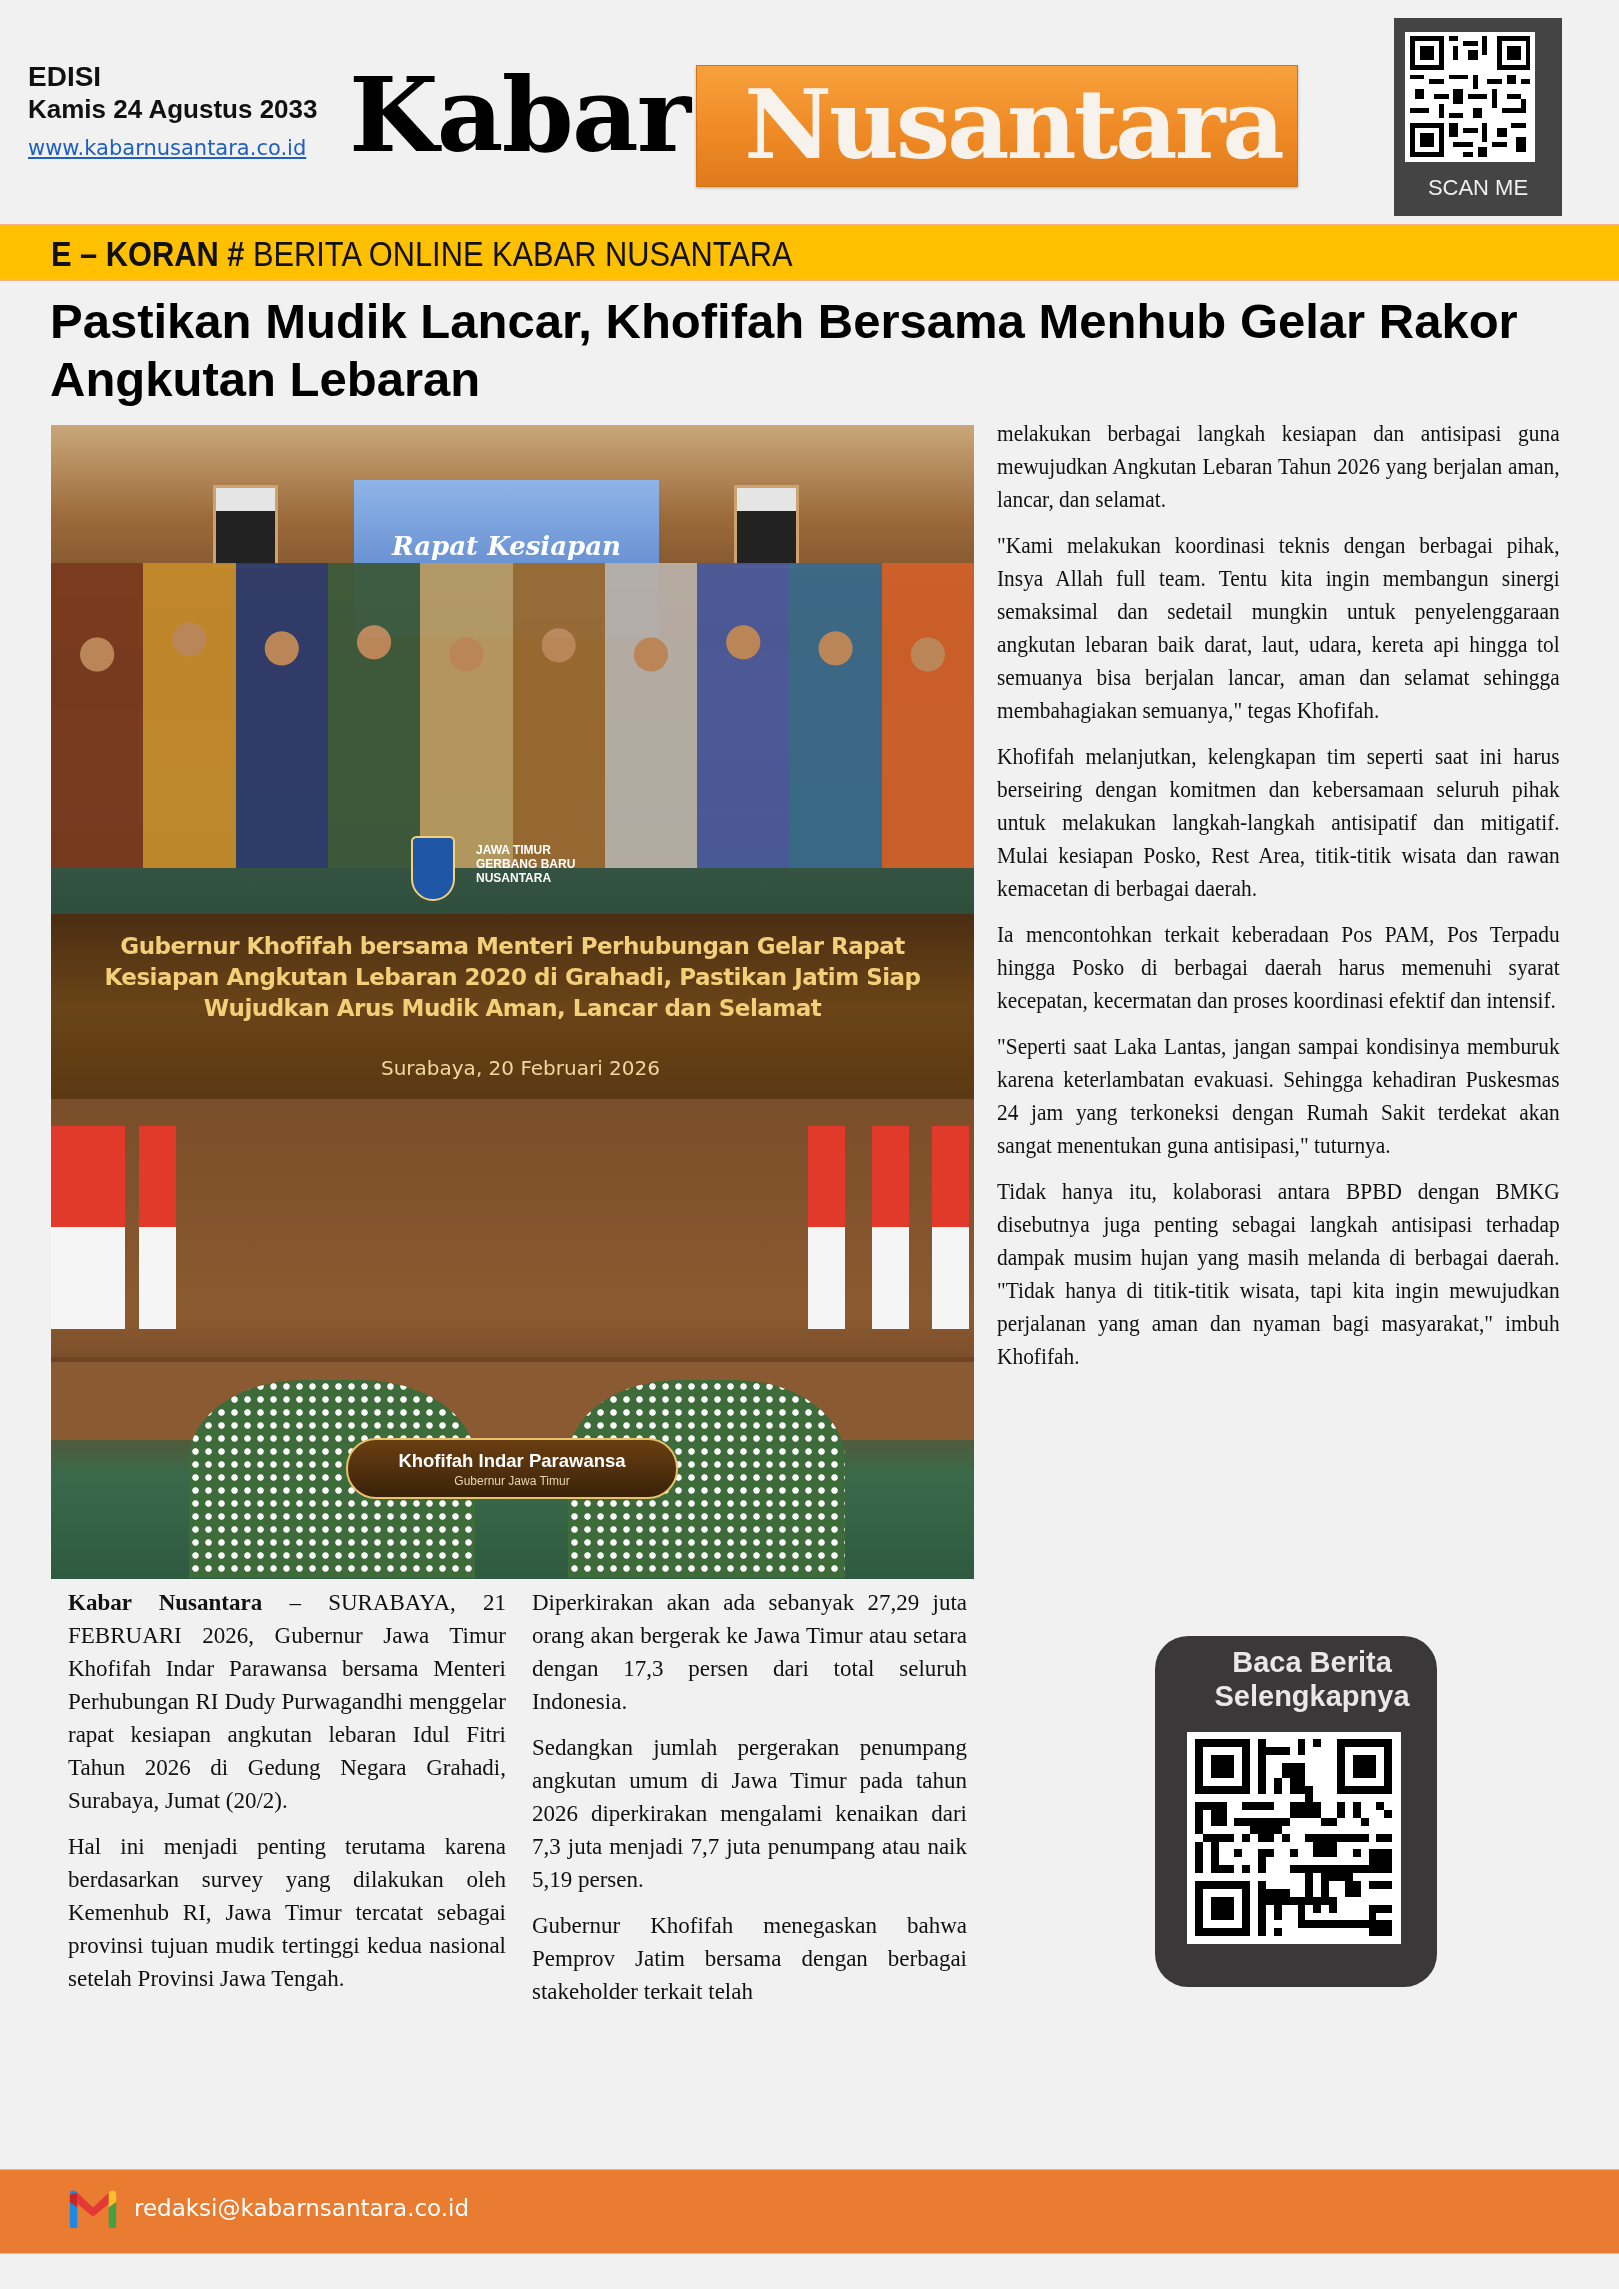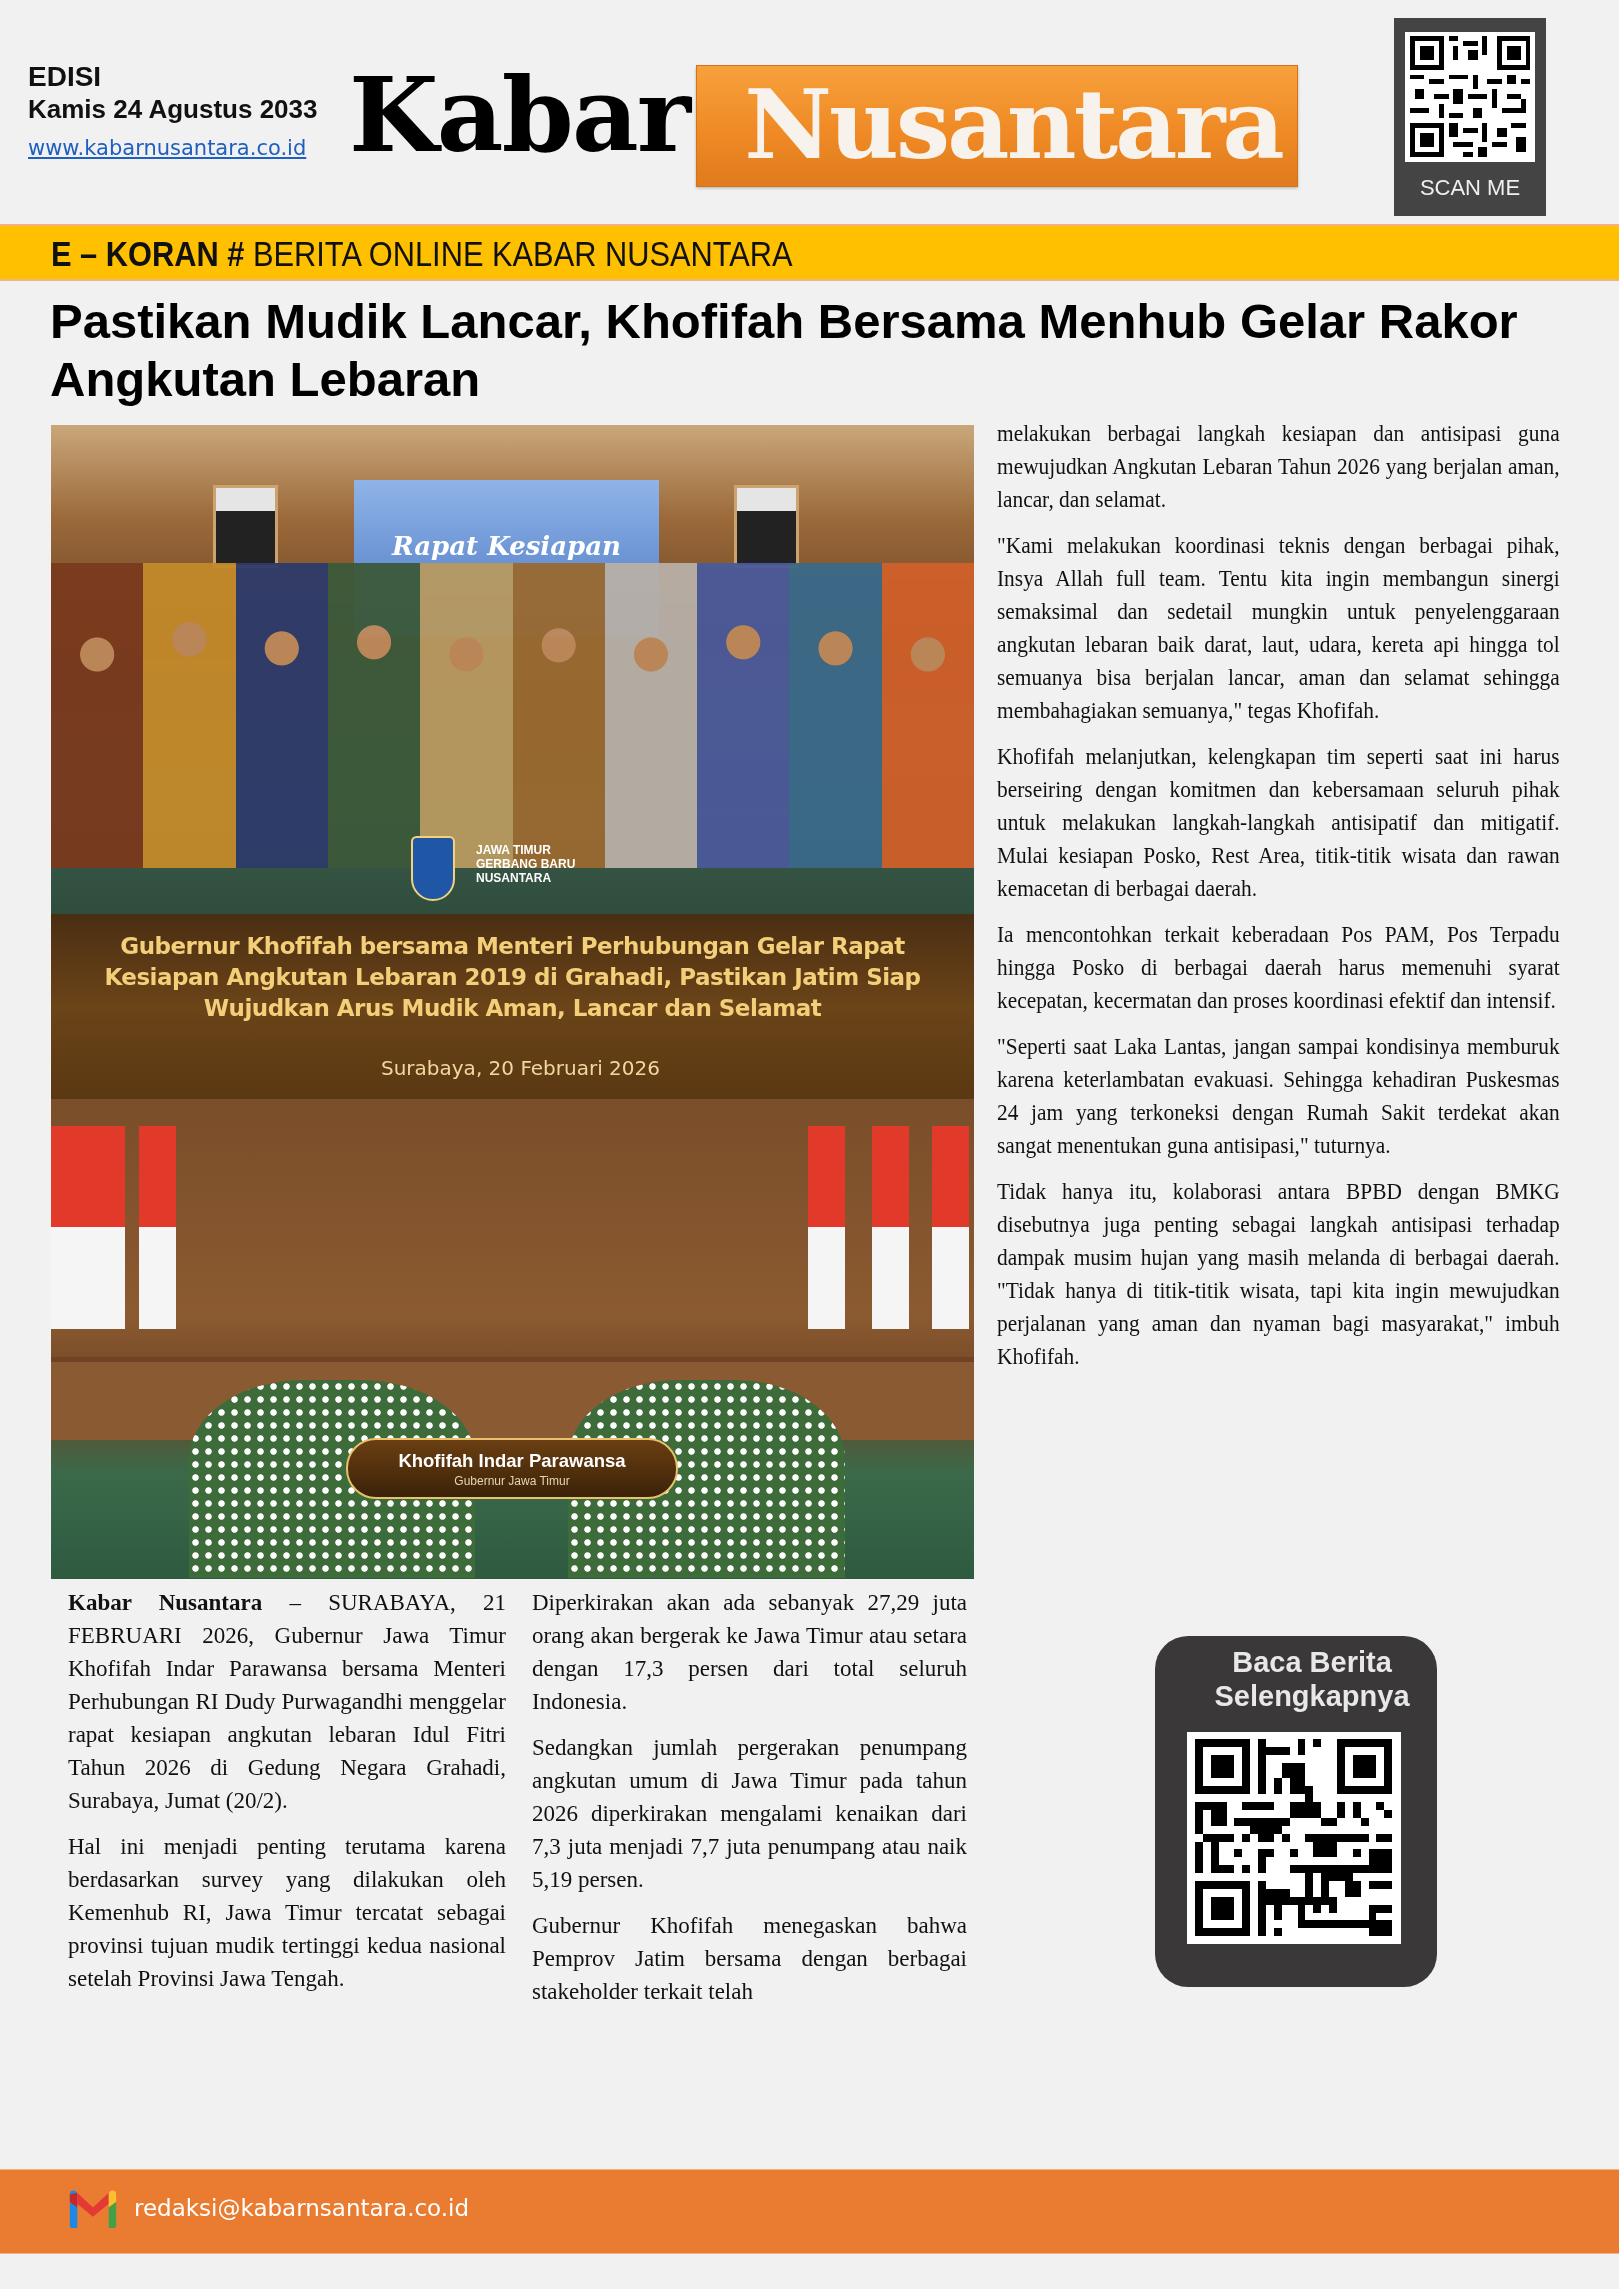--- a/index.html
+++ b/index.html
@@ -9,21 +9,21 @@
   
   .edisi { position: absolute; left: 28px; top: 61px; font-family: "Liberation Sans", sans-serif; font-weight: bold; }
   .edisi .lbl { font-size: 28px; line-height: 31px; }
   .edisi .date { font-size: 26px; line-height: 31px; margin-top: 1.8px; }
   .edisi .url { display: block; font-family: "DejaVu Sans", sans-serif; font-weight: normal; font-size: 21px; color: #1f5fbf; text-decoration: underline; margin-top: 11px; }
 
   .logo-kabar { position: absolute; left: 349px; top: 55px; font-family: "DejaVu Serif", serif; font-weight: bold; font-size: 103px; line-height: 120px; letter-spacing: -1.8px; color: #000; }
   .logo-nus { position: absolute; left: 696px; top: 65px; width: 602px; height: 122px; background: linear-gradient(#f7a13c, #ef8a25 55%, #e07b1e); border: 0.9px solid #d57316; box-shadow: 0 1.8px 2.8px rgba(0,0,0,0.25); padding-left: 32px; }
   .logo-nus span { display: block; text-align: center; font-family: "DejaVu Serif", serif; font-weight: bold; font-size: 96px; line-height: 118px; color: #f7f3ec; letter-spacing: -2.8px; }
 
-  .qr-top { position: absolute; left: 1394px; top: 17.5px; width: 152px; height: 198px; background: #444; }
+  .qr-top { position: absolute; left: 1394px; top: 17.5px; width: 168px; height: 198px; background: #444; }
   .qr-top .qr { position: absolute; left: 11px; top: 14px; width: 130px; height: 130px; background: #fff; padding: 4.6px; }
   .qr-top .scan { position: absolute; left: 0; right: 0; top: 157px; text-align: center; color: #f0f0f0; font-family: "Liberation Sans", sans-serif; font-size: 22px; }
 
   
   .banner { position: absolute; left: 0; top: 224px; width: 1620px; height: 57px; background: #ffc000; border-top: 2.8px solid #f4b183; border-bottom: 2.8px solid #f4b183; }
   .banner .txt { position: absolute; left: 51px; top: 9.2px; font-family: "Liberation Sans", sans-serif; font-size: 35px; line-height: 37px; color: #111; transform: scaleX(0.88); transform-origin: left; white-space: nowrap; }
   .banner .txt b { font-weight: bold; }
 
   
   .headline { position: absolute; left: 50px; top: 292px; width: 1532px; font-family: "Liberation Sans", sans-serif; font-weight: bold; font-size: 49px; line-height: 58px; color: #000; }
@@ -158,21 +158,21 @@
   <div class="ph-portrait" style="left:683px"></div>
   <div class="ph-screen">
     <div class="t">Rapat Kesiapan</div>
   </div>
   <div class="ph-crowd"></div>
   <div class="ph-logos">
     <div class="shield"></div>
     <div class="jt">JAWA TIMUR GERBANG BARU NUSANTARA</div>
   </div>
   <div class="ph-mid"></div>
-  <div class="ph-caption">Gubernur Khofifah bersama Menteri Perhubungan Gelar Rapat Kesiapan Angkutan Lebaran 2019 di Grahadi, Pastikan Jatim Siap Wujudkan Arus Mudik Aman, Lancar dan Selamat</div>
+  <div class="ph-caption">Gubernur Khofifah bersama Menteri Perhubungan Gelar Rapat Kesiapan Angkutan Lebaran 2020 di Grahadi, Pastikan Jatim Siap Wujudkan Arus Mudik Aman, Lancar dan Selamat</div>
   <div class="ph-date">Surabaya, 20 Februari 2026</div>
   <div class="ph-bottom"></div>
   <div class="ph-flag" style="left:0"></div>
   <div class="ph-flag" style="left:37px"></div>
   <div class="ph-flag" style="left:88px"></div>
   <div class="ph-flag" style="left:757px"></div>
   <div class="ph-flag" style="left:821px"></div>
   <div class="ph-flag" style="left:881px"></div>
   <div class="ph-table"></div>
   <div class="ph-flowers" style="left:138px;width:286px"></div>

